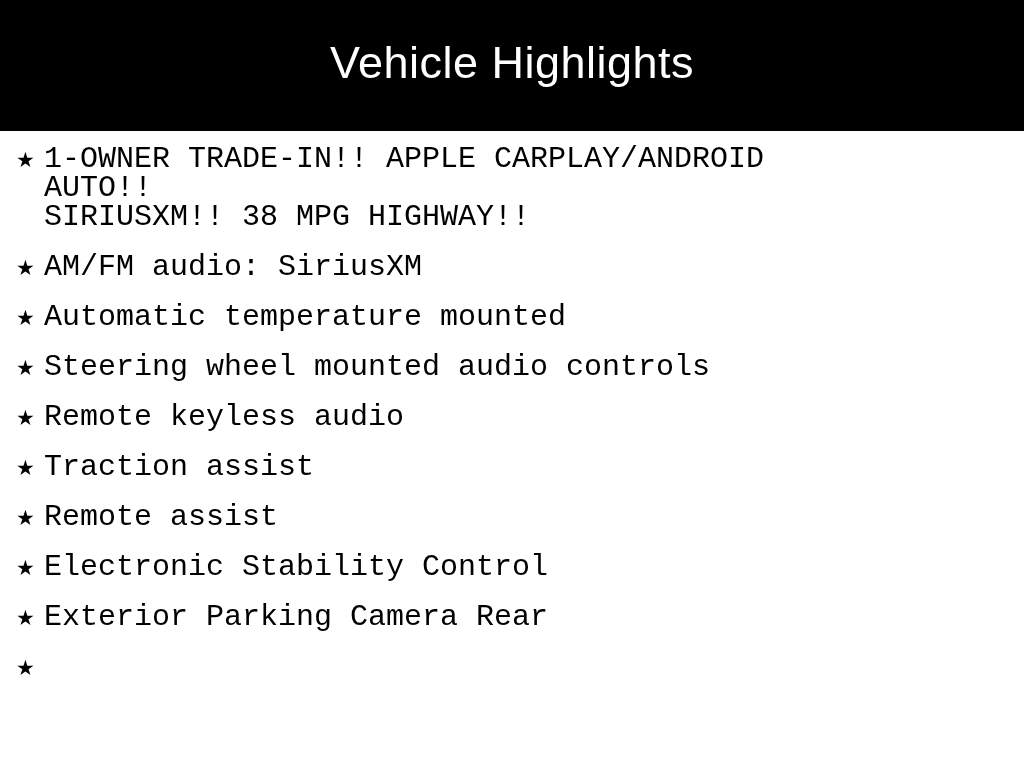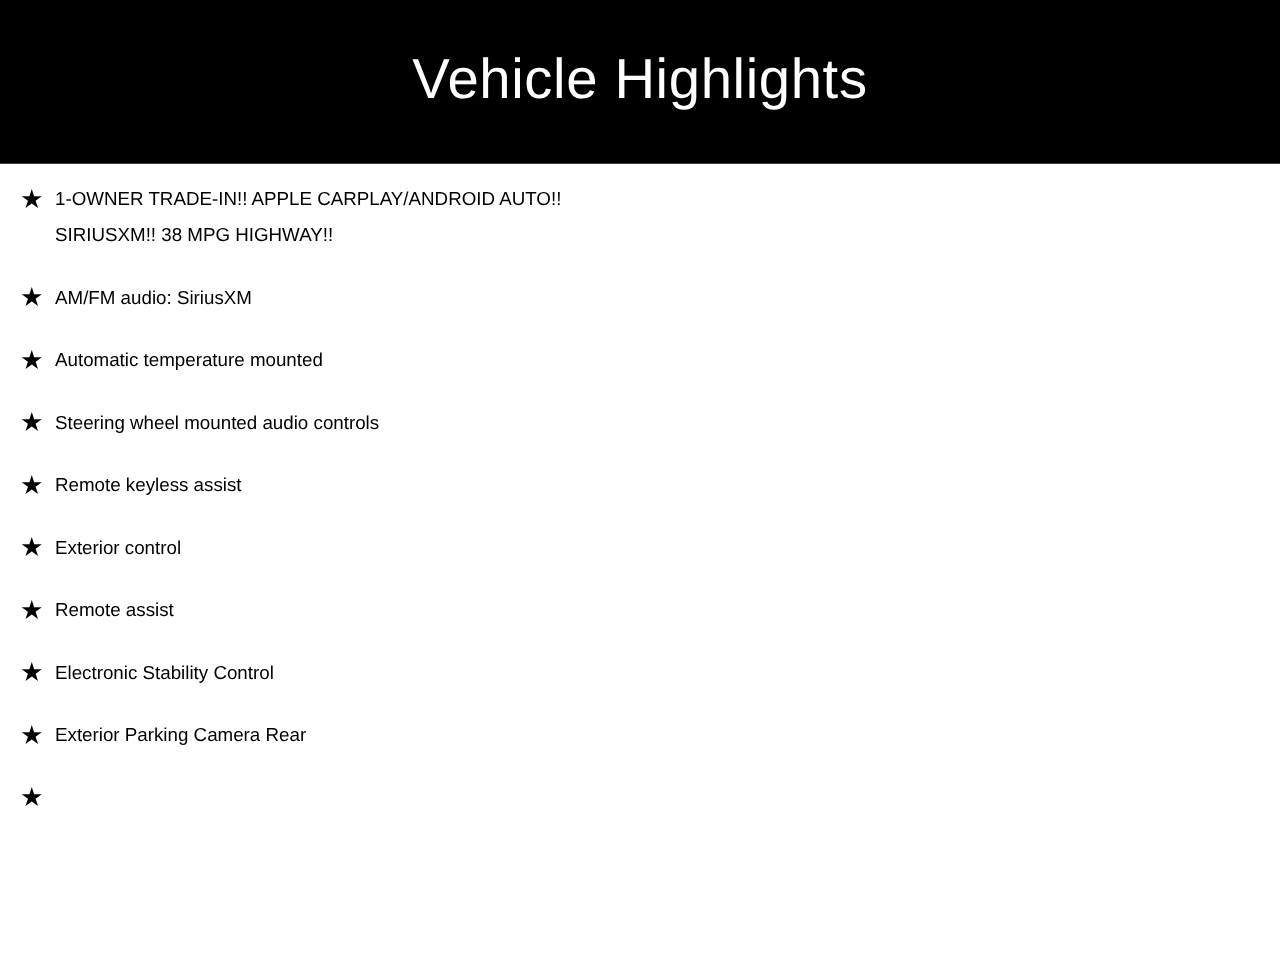--- a/index.html
+++ b/index.html
@@ -54,23 +54,23 @@
     width: 32px;
     color: #000000;
     font-size: 21px;
     line-height: 29px;
     text-align: left;
     padding-left: 4px;
     box-sizing: border-box;
   }
   .item-text {
     color: #000000;
-    font-size: 15px;
+    font-size: 30px;
     line-height: 29px;
-    font-family: Liberation Sans, sans-serif;
+    font-family: Liberation Mono, monospace;
     white-space: pre-line;
     max-width: 830px;
   }
 </style>
 </head>
 <body>
 
 <div class="page">
 
   <div class="header-bar">
@@ -95,26 +95,26 @@
       <span class="item-text">Automatic temperature mounted</span>
     </li>
 
     <li class="highlight-item">
       <span class="bullet-star">★</span>
       <span class="item-text">Steering wheel mounted audio controls</span>
     </li>
 
     <li class="highlight-item">
       <span class="bullet-star">★</span>
-      <span class="item-text">Remote keyless assist</span>
+      <span class="item-text">Remote keyless audio</span>
     </li>
 
     <li class="highlight-item">
       <span class="bullet-star">★</span>
-      <span class="item-text">Exterior control</span>
+      <span class="item-text">Traction assist</span>
     </li>
 
     <li class="highlight-item">
       <span class="bullet-star">★</span>
       <span class="item-text">Remote assist</span>
     </li>
 
     <li class="highlight-item">
       <span class="bullet-star">★</span>
       <span class="item-text">Electronic Stability Control</span>

